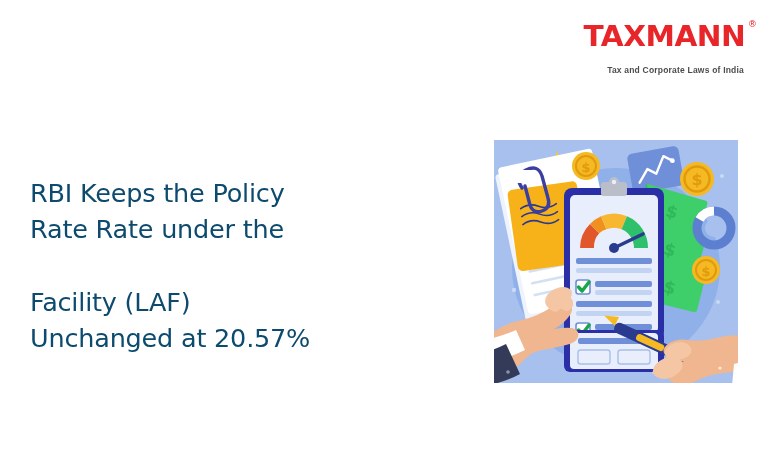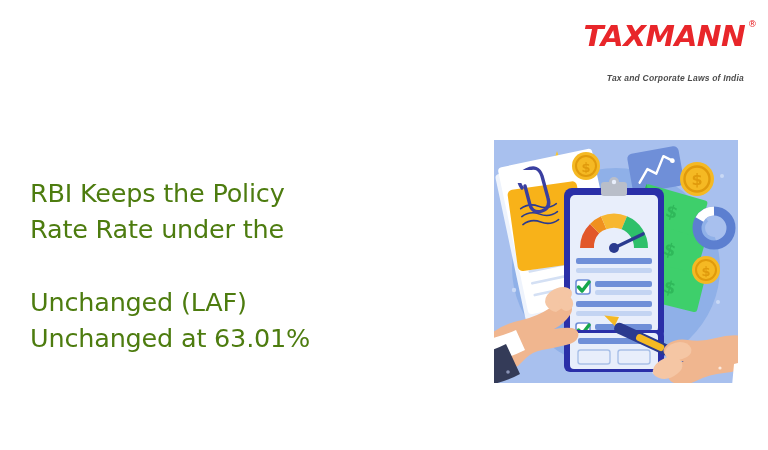--- a/index.html
+++ b/index.html
@@ -16,21 +16,20 @@
   }
 
   
   .brand {
     position: absolute;
     top: 22px;
     right: 24px;
     width: 160px;
     text-align: right;
     user-select: none;
-    font-style: italic;
   }
   .brand-wordmark {
     position: relative;
     display: inline-block;
     font-family: "DejaVu Sans", sans-serif;
     font-weight: bold;
     font-size: 29px;
     letter-spacing: -0.5px;
     color: #e8262a;
     line-height: 1;
@@ -39,40 +38,40 @@
   .brand-reg {
     position: absolute;
     top: -2px;
     right: -11px;
     font-size: 9px;
     font-weight: normal;
     color: #e8262a;
     line-height: 1;
   }
   .brand-tagline {
-    margin-top: 22px;
+    margin-top: 14px;
     font-family: "Liberation Sans", sans-serif;
     font-size: 8.5px;
     font-weight: bold;
     color: #4c4c4c;
     letter-spacing: 0.2px;
     white-space: nowrap;
   }
 
   
   .headline {
     position: absolute;
     left: 30px;
     top: 158px;
     width: 330px;
     font-family: "DejaVu Sans", sans-serif;
     font-size: 25.5px;
     font-weight: 400;
     line-height: 1.42;
-    color: #4d7c0f;
+    color: #0c4a6e;
     letter-spacing: -0.2px;
   }
 
   
   .illus {
     position: absolute;
     left: 494px;
     top: 140px;
     width: 244px;
     height: 243px;
@@ -88,22 +87,22 @@
   <div class="brand-wordmark">
     <span>TAXMANN</span><span class="brand-reg">®</span>
   </div>
   <div class="brand-tagline">Tax and Corporate Laws of India</div>
 </div>
 
 <h1 class="headline">
   <span>RBI Keeps the Policy</span><br>
   <span>Rate Rate under the</span><br>
   <br>
-  <span>Unchanged (LAF)</span><br>
-  <span>Unchanged at 63.01%</span>
+  <span>Facility (LAF)</span><br>
+  <span>Unchanged at 20.57%</span>
 </h1>
 
 <div class="illus">
   <svg width="244" height="243" viewBox="0 0 244 243" xmlns="http://www.w3.org/2000/svg">
     <defs>
       <clipPath id="frameClip">
           <rect x="0" y="0" width="244" height="243"></rect>
         </clipPath>
     </defs>
     <g clip-path="url(#frameClip)">

